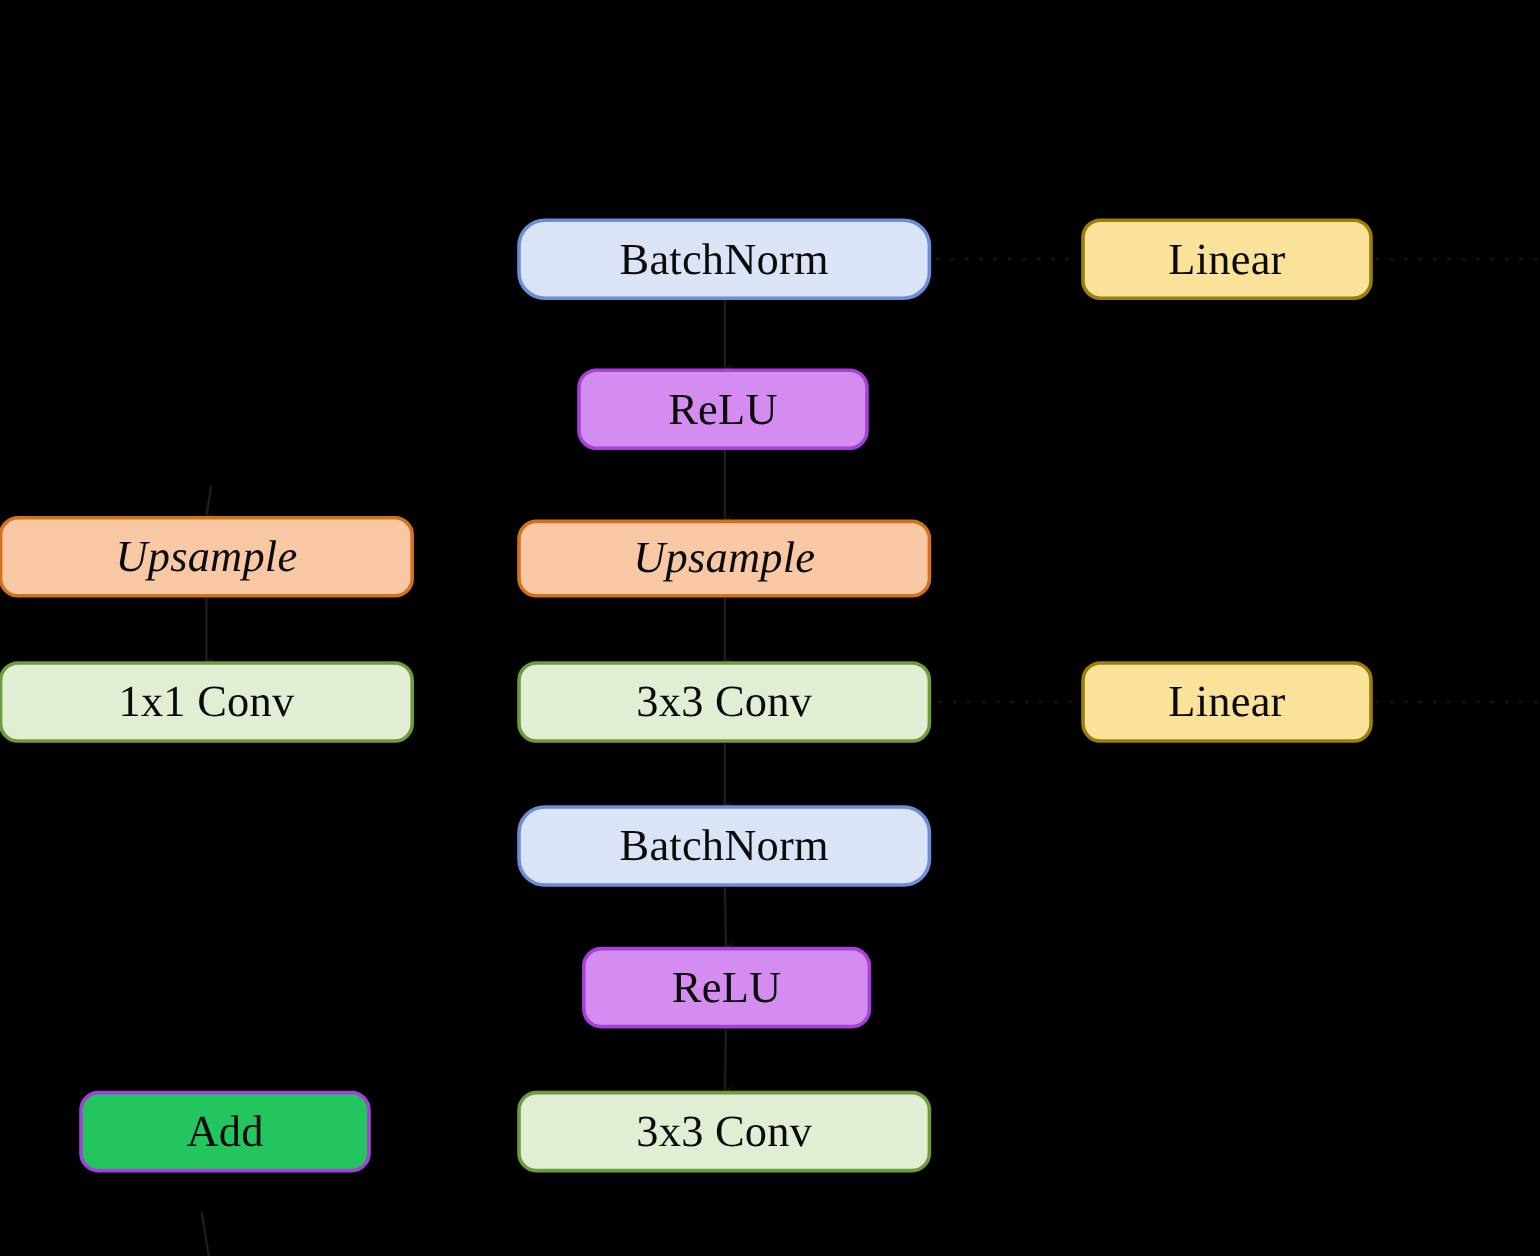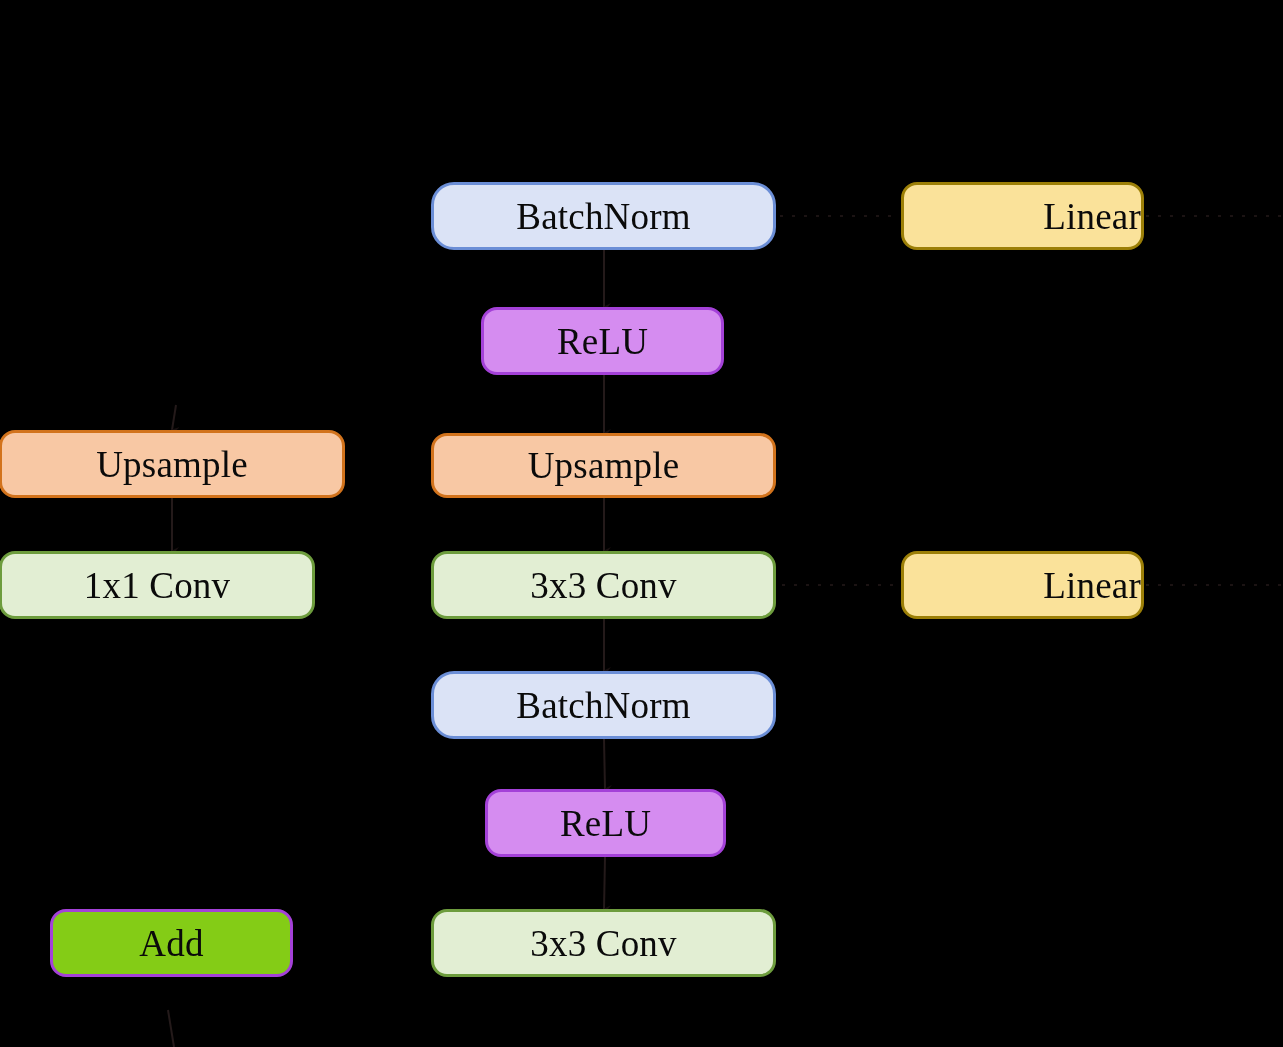--- a/index.html
+++ b/index.html
@@ -42,24 +42,24 @@
   }
   .node .label {
     display: block;
     font-size: 37px;
     letter-spacing: 0.2px;
     color: #0a0a0a;
   }
   
   .n-batchnorm { background: #dbe3f6; border-color: #6b8ed6; border-radius: 23px; }
   .n-relu      { background: #d58cf0; border-color: #a441d8; justify-content: center; }
-  .n-upsample  { background: #f8c8a4; border-color: #d2731c; }
+  .n-upsample  { background: #f8c8a4; border-color: #d2731c; font-style: italic; }
   .n-conv      { background: #e2eed3; border-color: #6d9c3d; }
-  .n-linear    { background: #fae29a; border-color: #9c7f07; justify-content: flex-end; }
-  .n-add       { background: #84cc16; border-color: #a441d8; }
+  .n-linear    { background: #fae29a; border-color: #9c7f07; }
+  .n-add       { background: #22c55e; border-color: #a441d8; margin-left: 16px; }
 </style>
 </head>
 <body>
 
 <div id="canvas">
 
   <svg id="edge-layer" viewBox="0 0 1283 1047" xmlns="http://www.w3.org/2000/svg">
     <defs>
       <marker id="arrowhead" markerWidth="9" markerHeight="9" refX="4" refY="7" orient="auto" markerUnits="userSpaceOnUse">
         <path d="M 0 0 L 4 8 L 8 0 L 4 3 Z" fill="#181010"></path>
@@ -99,21 +99,21 @@
   </div>
 
   <div class="node n-upsample" style="left:-1px; top:430px; width:346px; height:68px;">
     <span class="label">Upsample</span>
   </div>
 
   <div class="node n-upsample" style="left:431px; top:433px; width:345px; height:65px;">
     <span class="label">Upsample</span>
   </div>
 
-  <div class="node n-conv" style="left:-1px; top:551px; width:316px; height:68px;">
+  <div class="node n-conv" style="left:-1px; top:551px; width:346px; height:68px;">
     <span class="label">1x1 Conv</span>
   </div>
 
   <div class="node n-conv" style="left:431px; top:551px; width:345px; height:68px;">
     <span class="label">3x3 Conv</span>
   </div>
 
   <div class="node n-linear" style="left:901px; top:551px; width:243px; height:68px;">
     <span class="label">Linear</span>
   </div>

